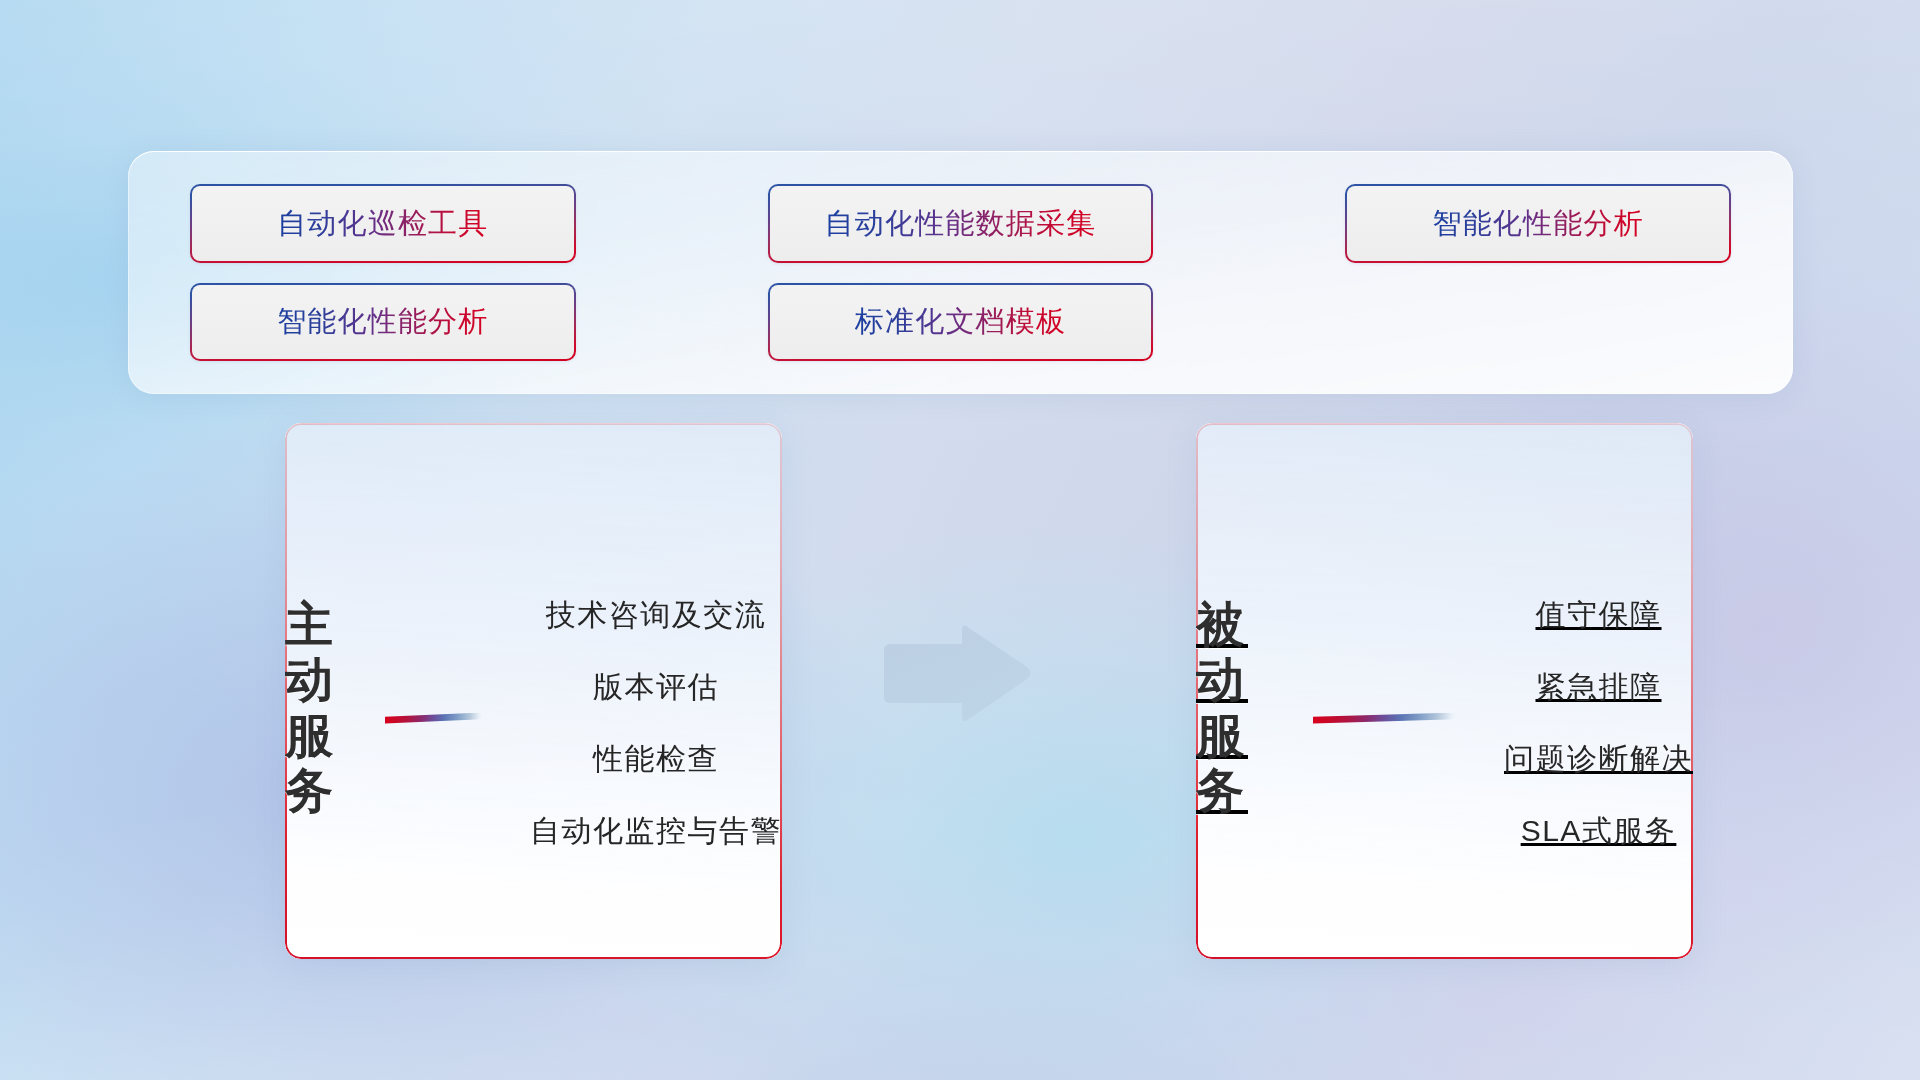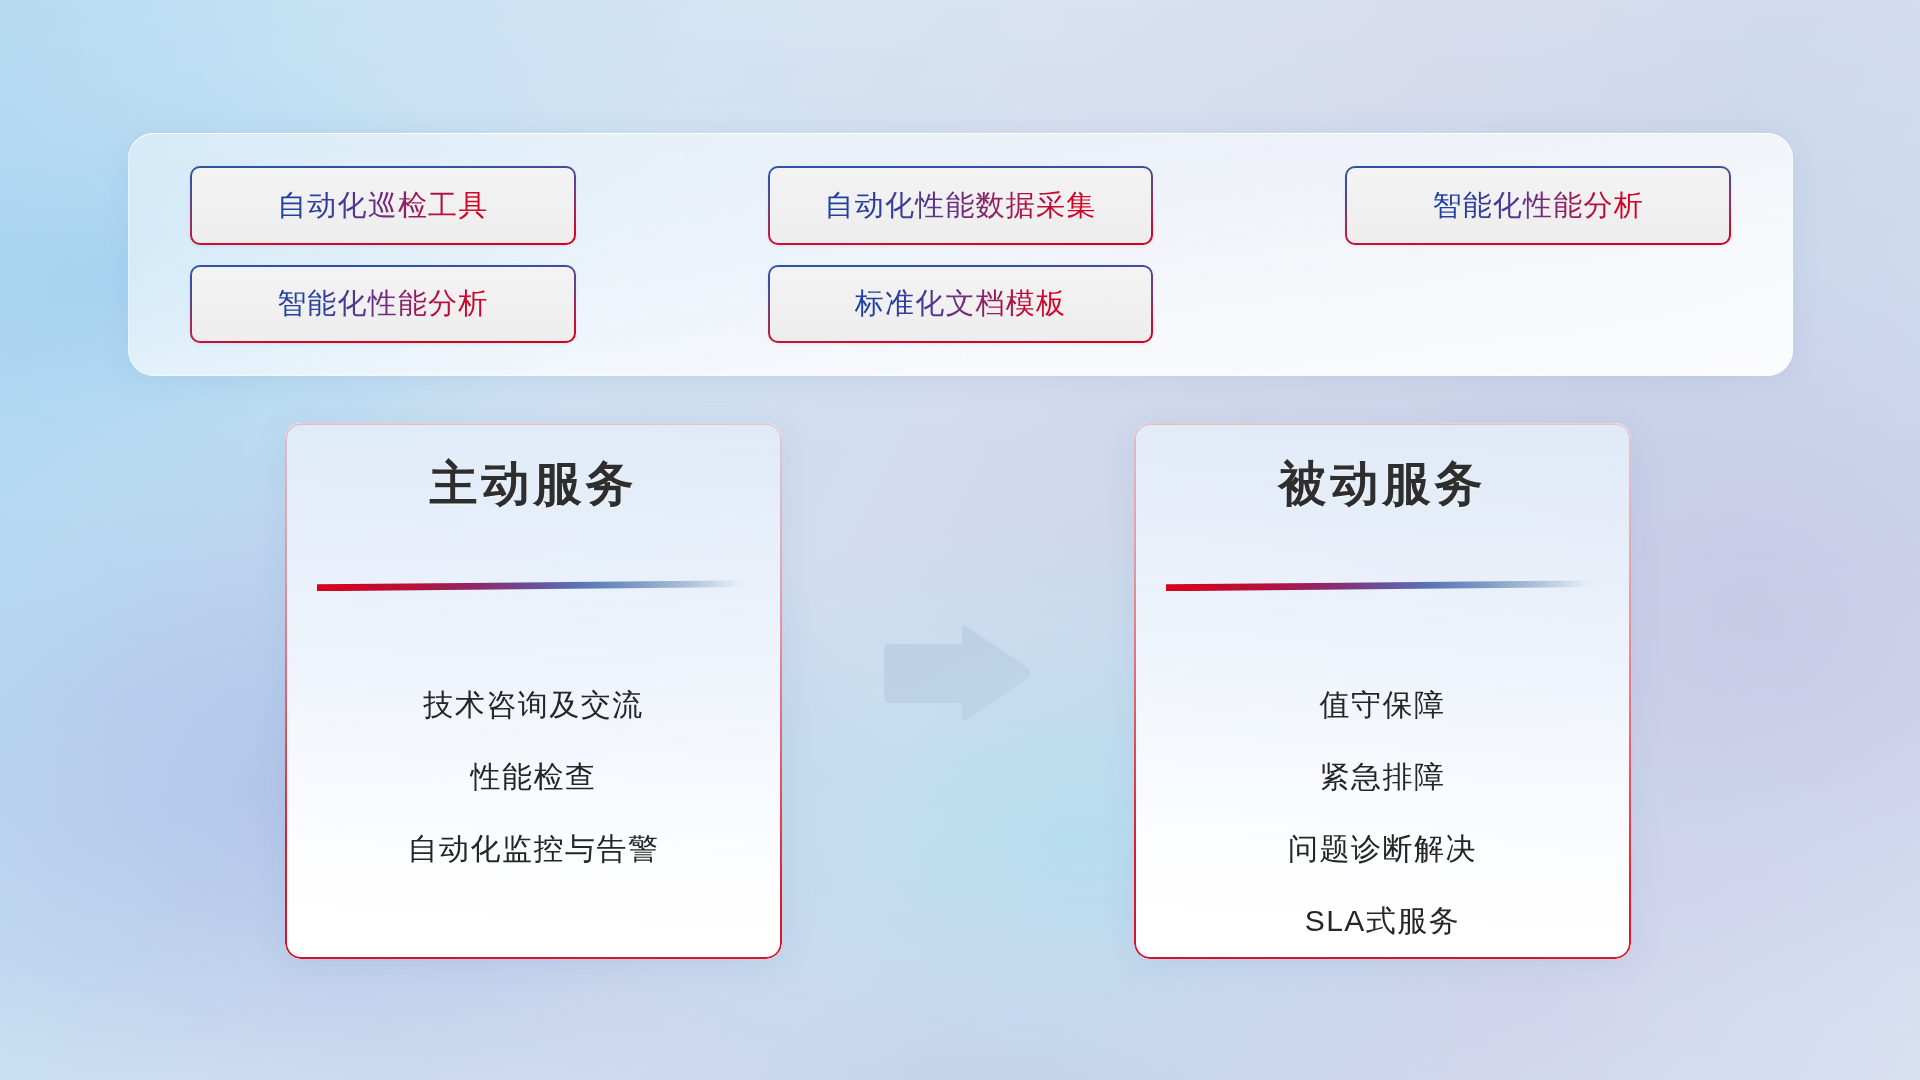--- a/index.html
+++ b/index.html
@@ -74,21 +74,21 @@
       rgba(255,255,255,0.05) 22%,
       rgba(255,255,255,0.0) 46%,
       rgba(255,255,255,0.06) 84%,
       rgba(255,255,255,0.12) 100%);
   }
 
   
   #top-panel {
     position: absolute;
     left: 128px;
-    top: 133px;
+    top: 151px;
     width: 1665px;
     height: 243px;
     border-radius: 26px;
     background: linear-gradient(170deg,
       rgba(255,255,255,0.42) 0%,
       rgba(250,253,255,0.60) 34%,
       rgba(255,255,255,0.80) 68%,
       rgba(255,255,255,0.93) 100%);
     box-shadow:
       0 2px 26px rgba(120,150,195,0.16),
@@ -182,28 +182,27 @@
       rgba(222,84,92,0.58) 34%,
       rgba(222,48,58,0.78) 58%,
       rgba(220,16,30,0.94) 80%,
       #d6102a 100%);
     -webkit-mask: linear-gradient(#000 0 0) content-box, linear-gradient(#000 0 0);
     -webkit-mask-composite: xor;
     mask: linear-gradient(#000 0 0) content-box, linear-gradient(#000 0 0);
     mask-composite: exclude;
   }
   #card-active   { left: 285px; }
-  #card-passive  { left: 1134px; }
+  #card-passive  { left: 1196px; text-decoration: underline; }
 
   .card-body {
     position: relative;
     z-index: 2;
     height: 100%;
     display: flex;
-    flex-direction: column;
     align-items: center;
     box-sizing: border-box;
     padding-top: 33px;
     gap: 48px;
   }
   .card-title {
     font-size: 48px;
     font-weight: 700;
     color: #2e2e2e;
     letter-spacing: 4px;
@@ -307,20 +306,21 @@
 
     </div>
   </div>
 
   <div class="card" id="card-active">
     <div class="card-body">
       <div class="card-title">主动服务</div>
       <div class="card-rule"></div>
       <div class="card-list">
         <div class="card-list-item">技术咨询及交流</div>
+        <div class="card-list-item">版本评估</div>
         <div class="card-list-item">性能检查</div>
         <div class="card-list-item">自动化监控与告警</div>
       </div>
     </div>
   </div>
 
   <div id="flow-arrow">
     <svg width="158" height="108" viewBox="0 0 158 108" xmlns="http://www.w3.org/2000/svg">
       <defs>
         <linearGradient id="arrowGrad" x1="0" y1="0" x2="1" y2="1">

